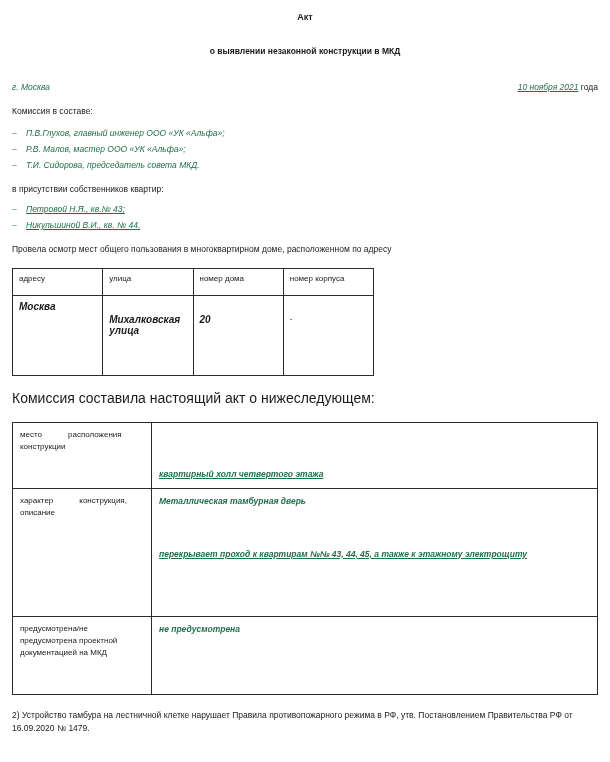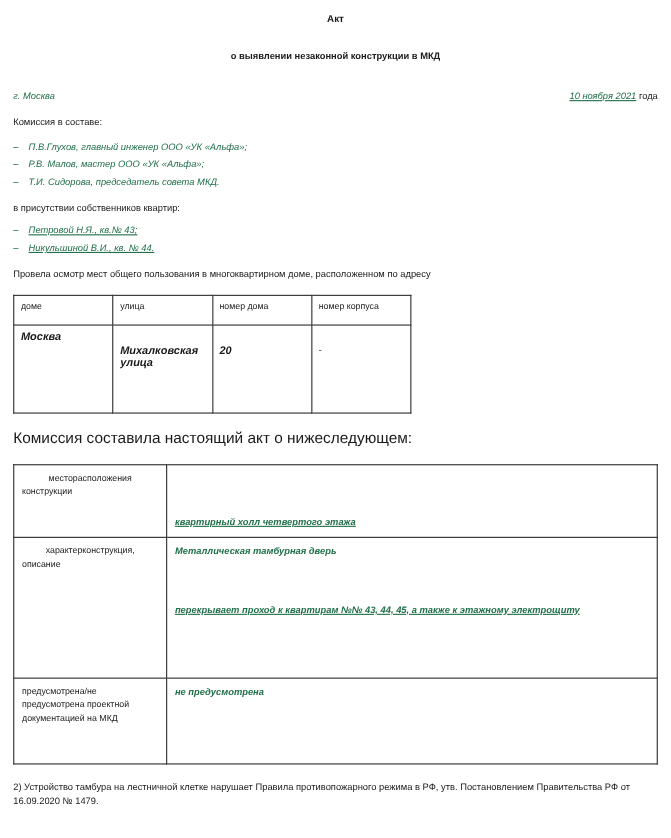--- a/index.html
+++ b/index.html
@@ -148,21 +148,22 @@
   td.label-cell {
     width: 124px;
     vertical-align: middle;
   }
   .label-inner {
     display: block;
     line-height: 1.5;
   }
   .spread {
     display: flex;
-    justify-content: center;
+    justify-content: flex-start;
+    gap: 26px;
   }
   .val-green {
     color: #1f6f4a;
     font-weight: bold;
     font-style: italic;
     font-size: 8.5px;
     line-height: 1.6;
   }
   .val-green.u {
     text-decoration: underline;
@@ -204,21 +205,21 @@
   <div class="owner-list">
     <div class="owner"><span class="dash">–</span><span>Петровой Н.Я., кв.№ 43;</span></div>
     <div class="owner"><span class="dash">–</span><span>Никульшиной В.И., кв. № 44.</span></div>
   </div>
 
   <div class="para">Провела осмотр мест общего пользования в многоквартирном доме, расположенном по адресу</div>
 
   <table class="addr">
     <tbody>
         <tr>
-      <td>доме</td>
+      <td>адресу</td>
       <td>улица</td>
       <td>номер дома</td>
       <td>номер корпуса</td>
     </tr>
     <tr class="valrow">
       <td><span class="bold-it">Москва</span></td>
       <td class="v-mid"><span class="bold-it">Михалковская улица</span></td>
       <td class="v-mid"><span class="bold-it">20</span></td>
       <td class="v-mid"><span>-</span></td>
     </tr>

